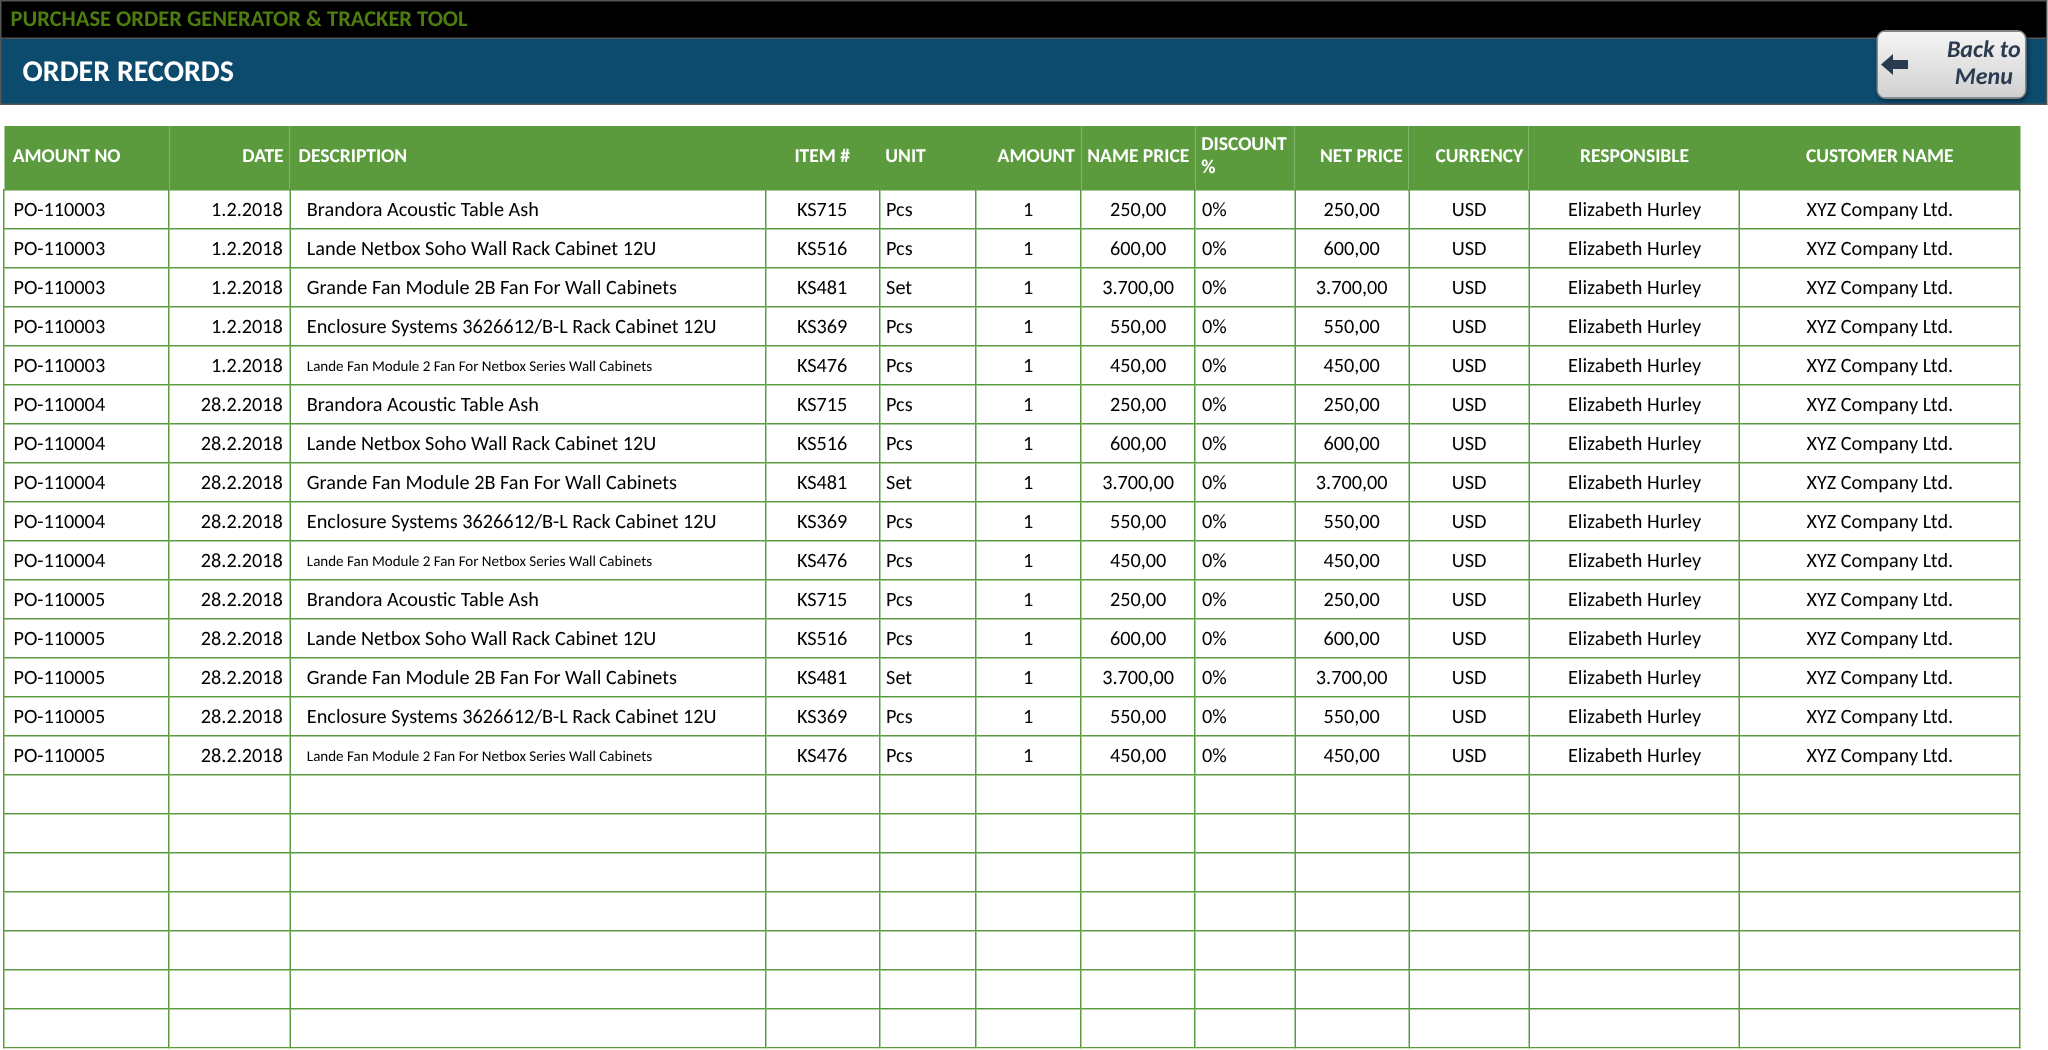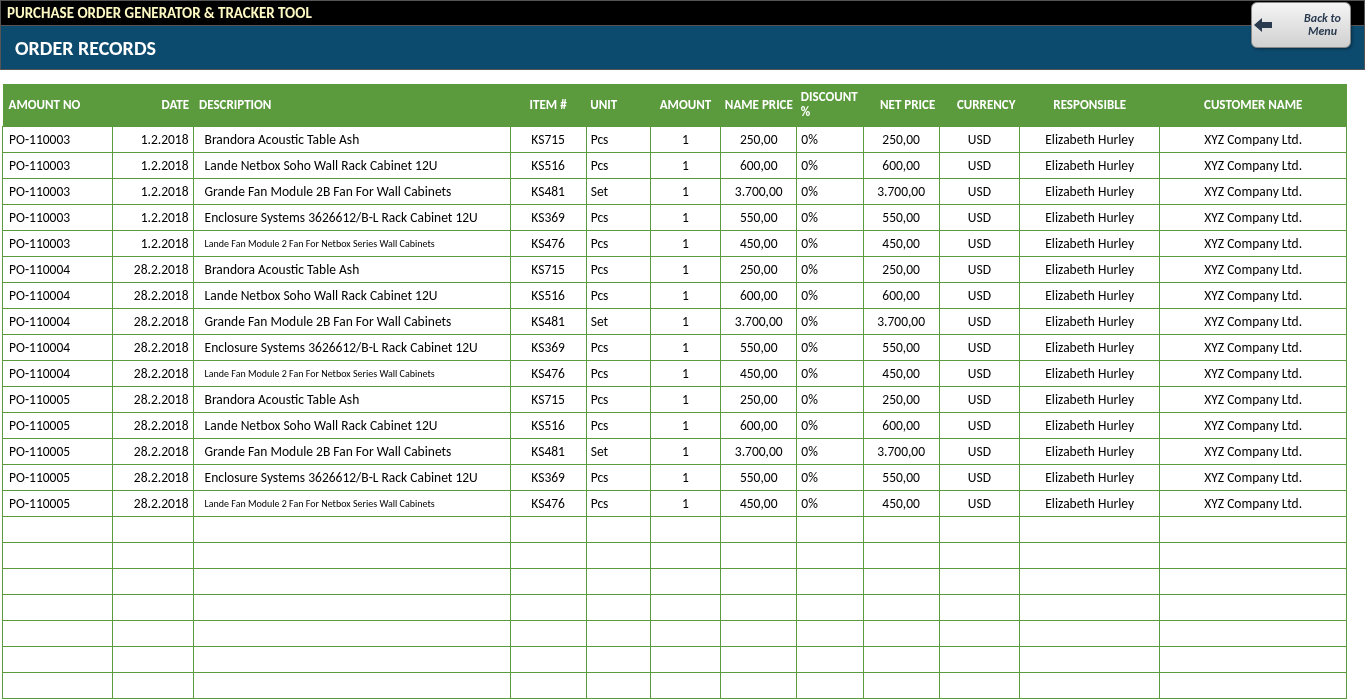--- a/index.html
+++ b/index.html
@@ -5,21 +5,21 @@
   * { box-sizing: border-box; margin: 0; padding: 0; }
   body { font-family: Calibri, Arial, sans-serif; background: #fff; width: 1365px; }
   
   .top-bar {
     background: #000;
     height: 26px;
     padding: 2px 6px;
     border: 1px solid #555;
   }
   .top-bar-title {
-    color: #fef9c3;
+    color: #4d7c0f;
     font-size: 15px;
     font-weight: bold;
   }
   
   .sub-bar {
     background: #0c4a6e;
     height: 44px;
     display: flex;
     align-items: center;
     justify-content: space-between;
@@ -29,36 +29,36 @@
     border-bottom: 1px solid #555;
   }
   .sub-bar-title {
     color: #fff;
     font-size: 20px;
     font-weight: bold;
   }
   
   .back-btn {
     position: absolute;
-    top: 2px;
+    top: 20px;
     right: 14px;
     width: 100px;
     height: 46px;
     background: linear-gradient(#f5f5f5, #d0d0d0);
     border: 1px solid #888;
     border-radius: 6px;
     box-shadow: 1px 1px 3px rgba(0,0,0,0.4);
     display: flex;
     align-items: center;
     justify-content: center;
     gap: 21px;
     cursor: pointer;
     font-style: italic;
     font-weight: bold;
-    font-size: 12px;
+    font-size: 16px;
     color: #2a3b50;
     font-family: Calibri, Arial, sans-serif;
   }
   .back-btn svg { flex-shrink: 0; }
   .back-btn-text { text-align: center; line-height: 1.1; }
   
   .gap { height: 14px; }
   
   table {
     border-collapse: collapse;
@@ -98,21 +98,21 @@
   .col-amount { width: 70px; text-align: center; }
   .col-unitprice { width: 76px; text-align: center; }
   .col-discount { width: 66px; text-align: left; }
   .col-netprice { width: 76px; text-align: center; }
   .col-currency { width: 80px; text-align: center; }
   .col-responsible { width: 140px; text-align: center; }
   .col-customer { width: 186px; text-align: center; }
   
   thead th.col-orderno, thead th.col-desc { text-align: left; padding-left: 6px; }
   thead th.col-amount, thead th.col-unitprice, thead th.col-netprice, thead th.col-currency { text-align: right; padding-right: 4px;}
-  thead th.col-amount { text-align: center; }
+  thead th.col-amount { text-align: right; }
 </style>
 </head>
 <body>
 
 <div class="top-bar">
   <span class="top-bar-title">PURCHASE ORDER GENERATOR &amp; TRACKER TOOL</span>
 </div>
 
 <div class="sub-bar">
   <span class="sub-bar-title">ORDER RECORDS</span>

